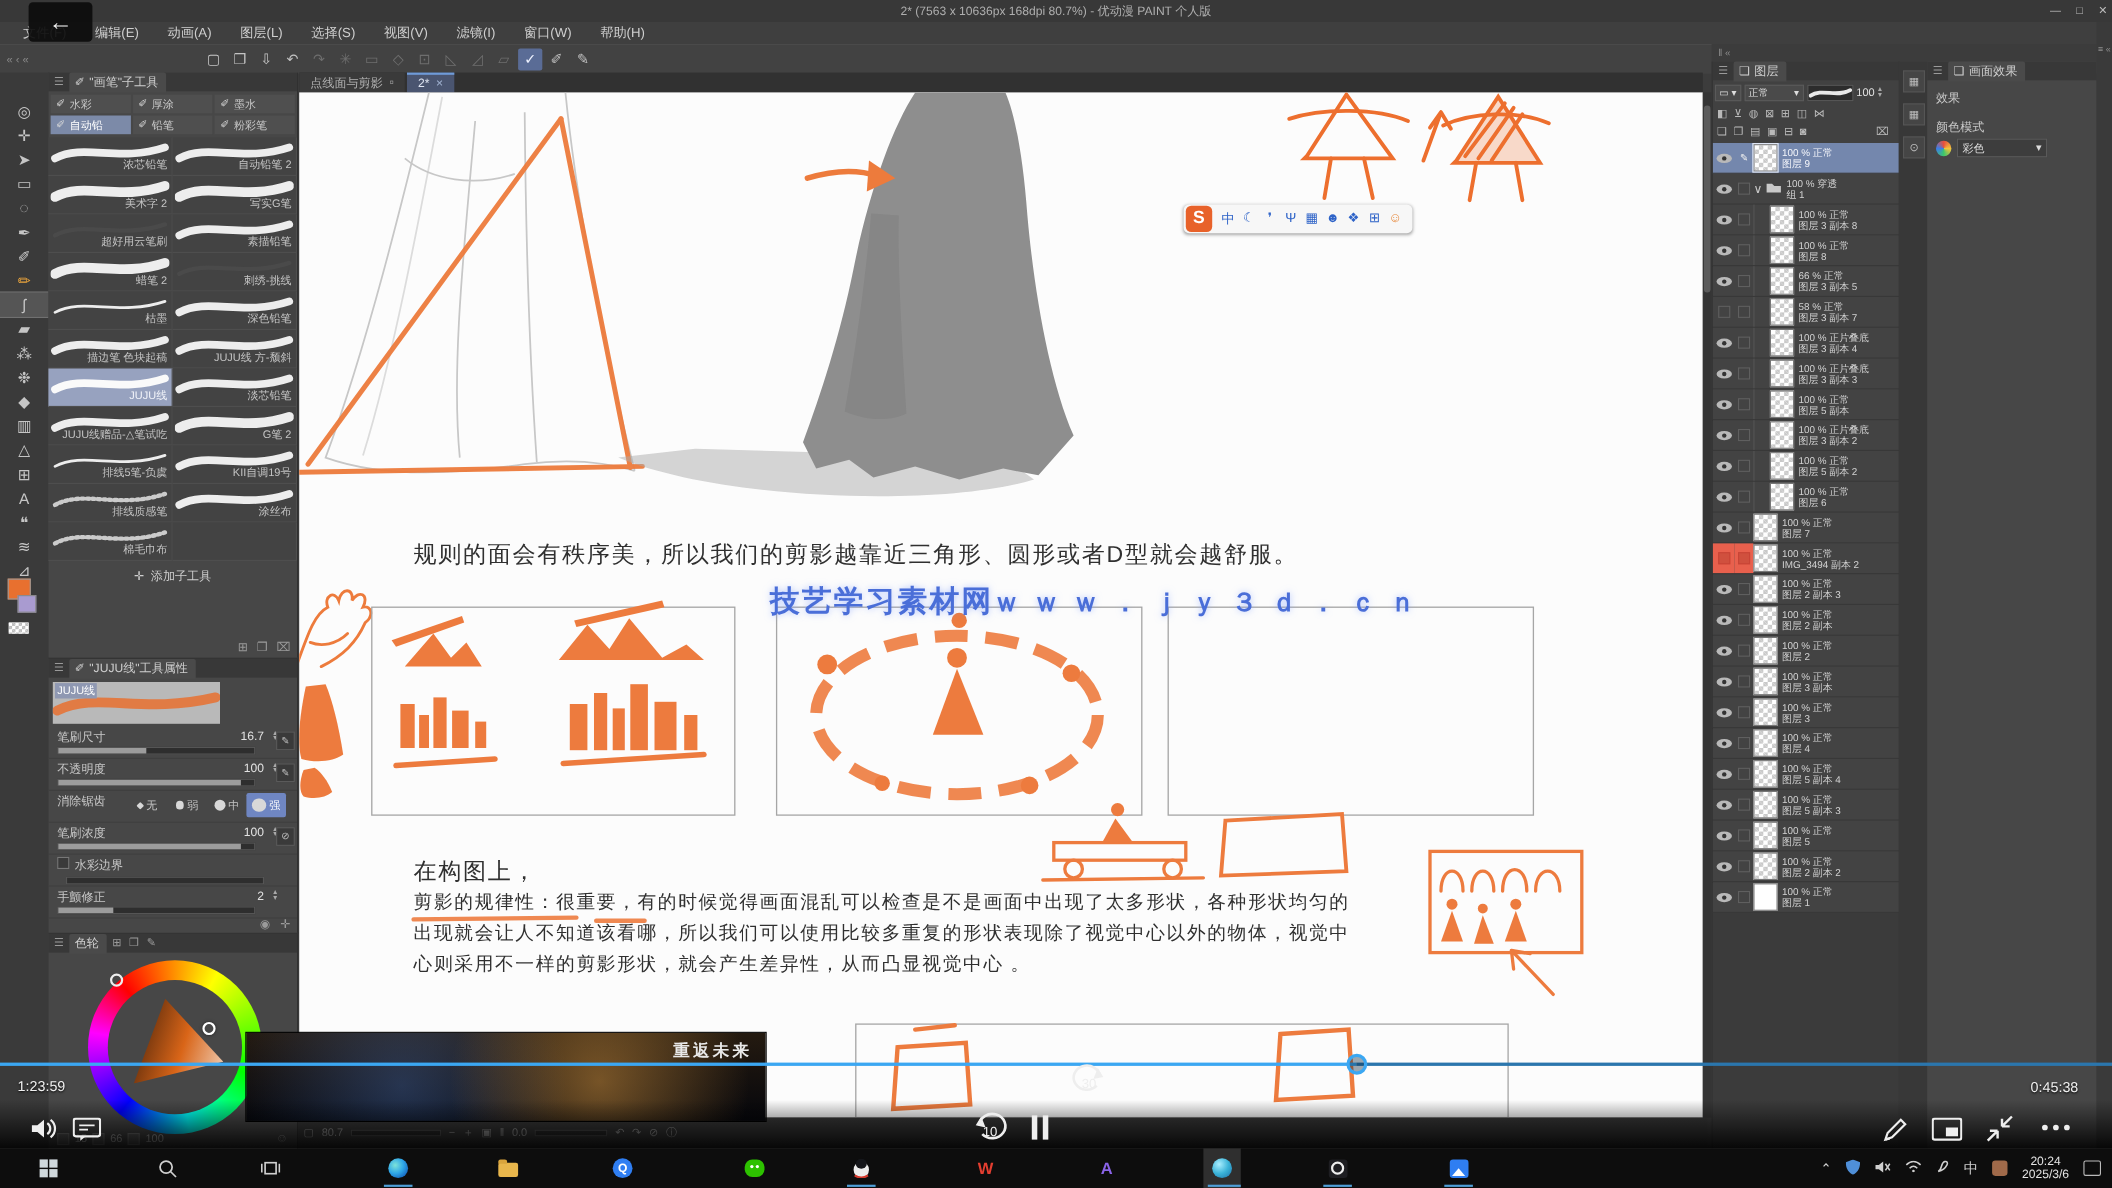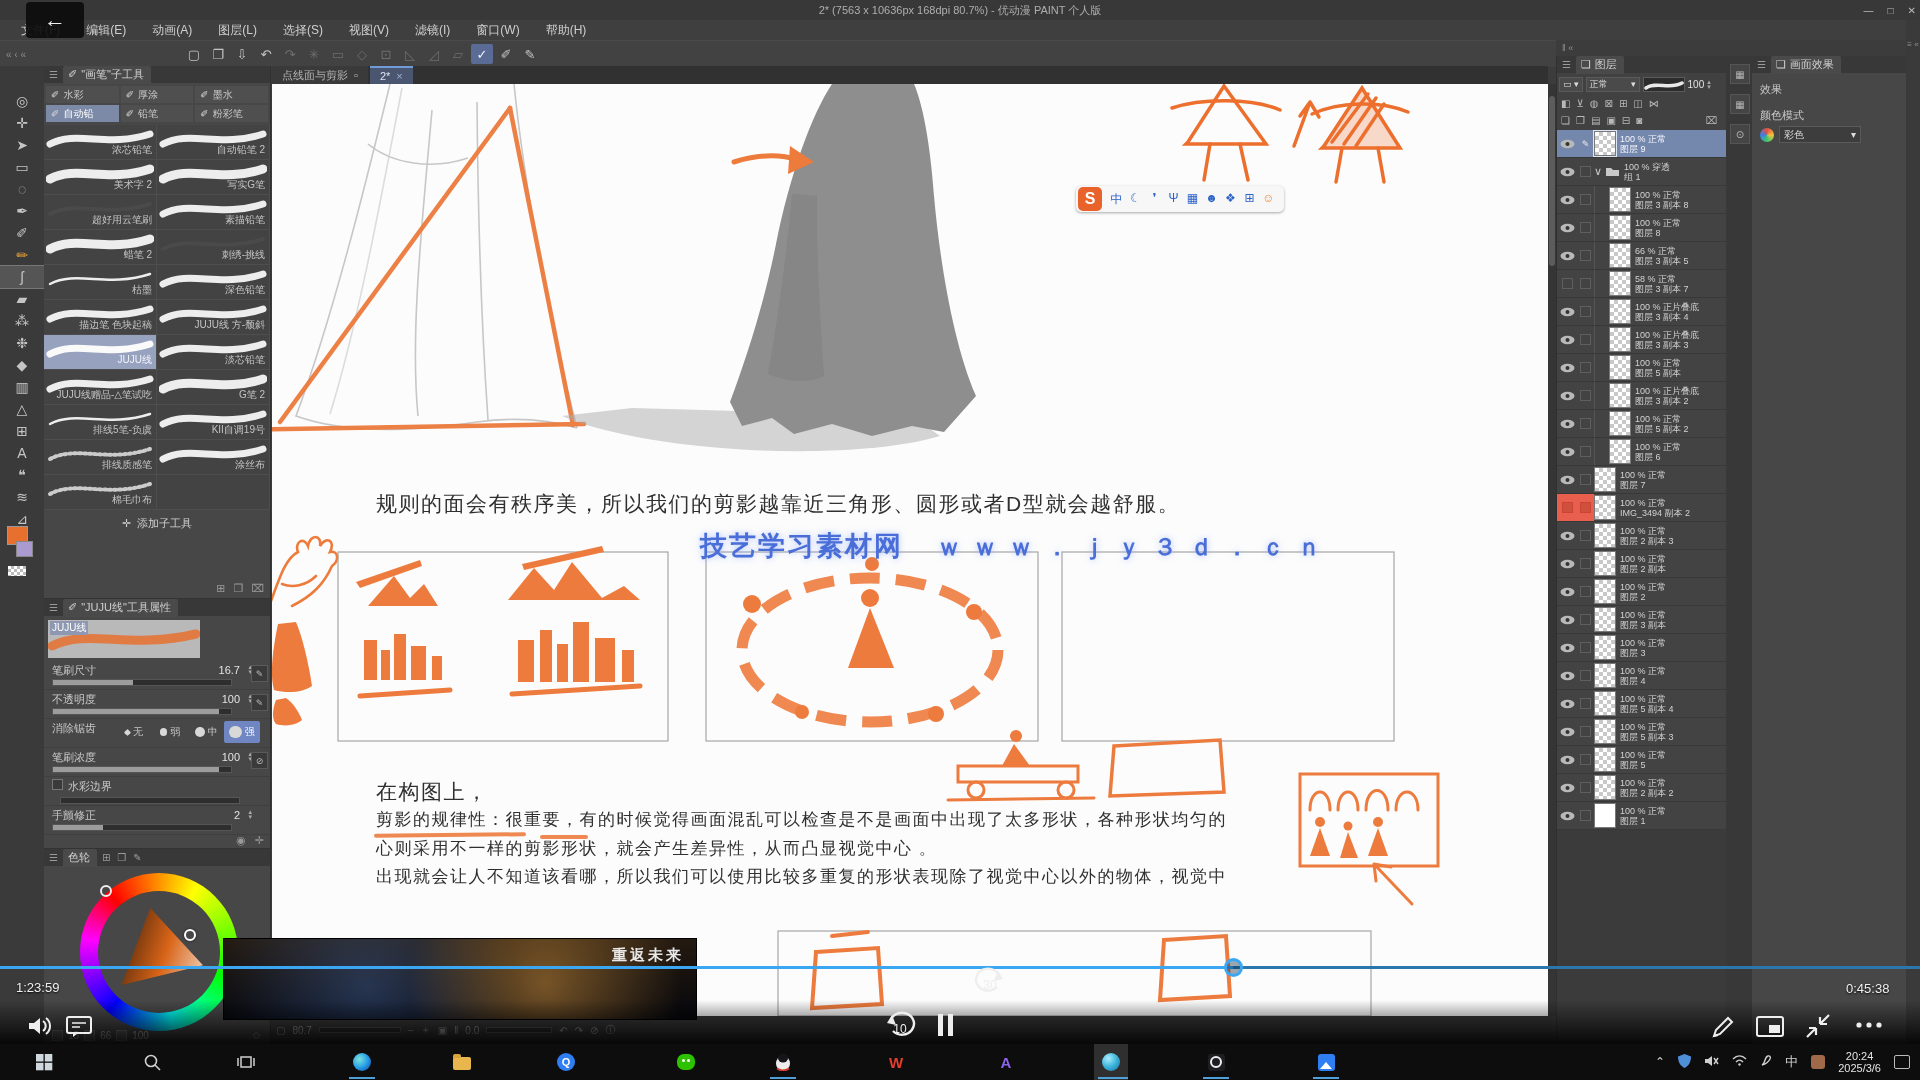--- a/index.html
+++ b/index.html
@@ -80,21 +80,21 @@
      clip-path:polygon(42% 10%,16% 80%,90% 62%);
      background:linear-gradient(108deg,#241106 8%,#d96518 55%,#f8f6f2 98%);}
   #ring-knob{position:absolute;left:20px;top:12px;width:8px;height:8px;border:2px solid #eee;border-radius:50%;}
   #tri-knob{position:absolute;left:104px;top:56px;width:8px;height:8px;border:2px solid #fff;border-radius:50%;box-shadow:0 0 3px #0008;}
   #hsv-row{position:absolute;left:8px;bottom:4px;display:flex;align-items:center;gap:5px;font-size:10px;color:#b5b5b5;}
   .hsv-ic{width:9px;height:9px;background:#5a5a5a;border:1px solid #777;display:inline-block;}
   #color-face{position:absolute;right:8px;bottom:4px;font-size:11px;color:#9a9a9a;}
   
   #canvas{left:272px;top:84px;width:1276px;height:932px;background:#fcfcfc;z-index:1;}
   #canvas .ctext{position:absolute;color:#303030;letter-spacing:1.5px;}
-  #wm{position:absolute;left:428px;top:444px;display:flex;gap:34px;align-items:baseline;color:#4a6ed8;
+  #wm{position:absolute;left:428px;top:444px;display:flex;align-items:baseline;color:#4a6ed8;
       text-shadow:0 0 7px rgba(130,160,255,.6);font-weight:bold;}
   #wm .zh{font-size:27px;letter-spacing:2px;}
   #wm .url{font-size:24px;letter-spacing:12px;}
   .uline{position:absolute;background:#ed7b3e;height:4px;border-radius:3px;opacity:.9;}
   #vscroll{left:1548px;top:84px;width:8px;height:932px;background:#353535;z-index:2;}
   #vscroll i{position:absolute;left:1px;top:12px;width:6px;height:170px;background:#5c5c5c;border-radius:3px;}
   
   #sogou{left:1076px;top:186px;width:206px;height:26px;background:#f7f7f7;border-radius:5px;z-index:5;
          box-shadow:0 1px 3px #0005;display:flex;align-items:center;gap:1px;padding-left:2px;}
   #sogou .slogo{width:24px;height:24px;background:#e8622a;color:#fff;border-radius:5px;font-weight:bold;
@@ -674,22 +674,22 @@
       </g>
     </svg>
     <div class="ctext" style="left:104px;top:406px;font-size:21px">规则的面会有秩序美，所以我们的剪影越靠近三角形、圆形或者D型就会越舒服。</div>
     <div id="wm">
       <span class="zh">技艺学习素材网</span>
       <span class="url">ｗｗｗ．ｊｙ３ｄ．ｃｎ</span>
     </div>
     <div class="ctext" style="left:104px;top:694px;font-size:21px">在构图上，</div>
     <div id="para" class="ctext" style="left:104px;top:722px;font-size:17px;line-height:28.5px;width:980px">
         <div>剪影的规律性：很重要，有的时候觉得画面混乱可以检查是不是画面中出现了太多形状，各种形状均匀的</div>
+        <div>出现就会让人不知道该看哪，所以我们可以使用比较多重复的形状表现除了视觉中心以外的物体，视觉中</div>
         <div>心则采用不一样的剪影形状，就会产生差异性，从而凸显视觉中心 。</div>
-        <div>出现就会让人不知道该看哪，所以我们可以使用比较多重复的形状表现除了视觉中心以外的物体，视觉中</div>
       </div>
     <div class="uline" style="left:102px;top:749px;width:152px;transform:rotate(-0.6deg)"></div>
     <div class="uline" style="left:268px;top:751px;width:48px"></div>
   </div>
   <div id="vscroll" class="abs">
       <i></i>
     </div>
 
   <div id="sogou" class="abs">
     <span class="slogo">S</span>

